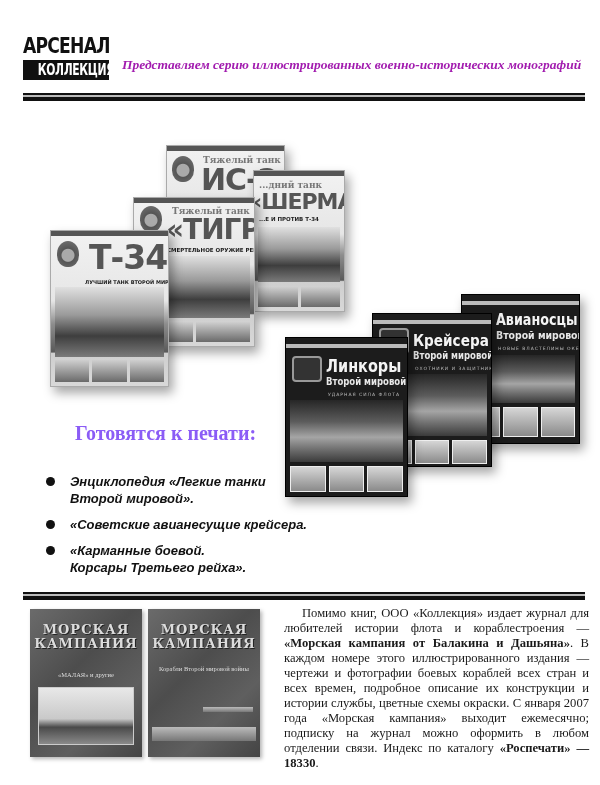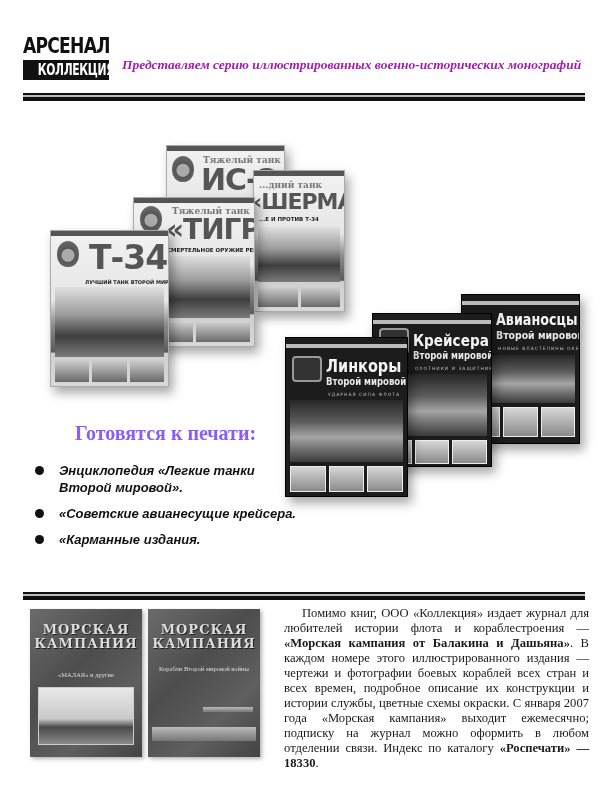--- a/index.html
+++ b/index.html
@@ -33,21 +33,21 @@
   .ship-book .title { position:absolute; font-family:"DejaVu Sans", sans-serif; font-weight:bold; color:#f4f4f4; white-space:nowrap; transform:scaleX(0.85); transform-origin:left top; }
   .ship-book .title2 { position:absolute; font-family:"DejaVu Sans", sans-serif; font-weight:bold; color:#e8e8e8; white-space:nowrap; transform:scaleX(0.85); transform-origin:left top; }
   .ship-book .tag { position:absolute; font-family:"DejaVu Sans", sans-serif; color:#bbb; white-space:nowrap; letter-spacing:1px; }
   .ship-book .scene { position:absolute; left:4px; right:4px; background:linear-gradient(#262626 0%, #5c5c5c 35%, #a5a5a5 60%, #6e6e6e 80%, #3b3b3b 100%); }
   .ship-book .thumbs { position:absolute; left:4px; right:4px; display:flex; gap:3px; }
   .ship-book .thumbs div { flex:1; background:linear-gradient(#d6d6d6, #8a8a8a); border:1px solid #eee; }
   .ship-book .emblem { position:absolute; width:26px; height:22px; border:2px solid #999; border-radius:4px; background:#333; }
 
   
   .coming-title { position:absolute; left:75px; top:422px; font-family:"Liberation Serif", serif; font-weight:bold; font-size:20px; color:#8b5cf6; }
-  .coming-list { position:absolute; left:28px; top:457px; width:280px; margin:5px; padding:0; list-style:none; }
+  .coming-list { position:absolute; left:28px; top:457px; width:280px; margin:16px; padding:0; list-style:none; }
   .coming-list li { position:relative; padding-left:26px; font-family:"Liberation Sans", sans-serif; font-style:italic; font-weight:bold; font-size:13px; line-height:17px; color:#111; margin-bottom:9px; }
   .coming-list li .bullet { position:absolute; left:2px; top:4px; width:9px; height:9px; border-radius:50%; background:#111; }
   .coming-list li .l2 { display:block; }
   .coming-list li .l2.indent { padding-left:4px; }
 
   
   .mag { position:absolute; top:609px; width:112px; height:148px; background:linear-gradient(135deg,#6b6b6b 0%, #4d4d4d 40%, #5f5f5f 70%, #444 100%); box-shadow:2px 2px 4px rgba(0,0,0,0.3); overflow:hidden; }
   .mag .mtitle { position:absolute; left:0; right:0; text-align:center; font-family:"DejaVu Serif", serif; font-weight:bold; color:#dcdcdc; font-size:13px; letter-spacing:1px; text-shadow:1px 1px 0 #222; line-height:14px; }
   .mag .msub { position:absolute; left:4px; right:4px; text-align:center; font-family:"Liberation Serif", serif; color:#ddd; font-size:6.5px; line-height:8px; }
   .mag .photo { position:absolute; background:linear-gradient(#e8e8e8 0%, #c9c9c9 55%, #4a4a4a 70%, #8a8a8a 100%); border:1px solid #ccc; }
@@ -172,21 +172,22 @@
     <span class="bullet"></span>
     <span class="l2">Энциклопедия «Легкие танки</span>
     <span class="l2">Второй мировой».</span>
   </li>
   <li>
     <span class="bullet"></span>
     <span class="l2">«Советские авианесущие крейсера.</span>
   </li>
   <li>
     <span class="bullet"></span>
-    <span class="l2">«Карманные  издания.</span>
+    <span class="l2">«Карманные  боевой.</span>
+    <span class="l2">Корсары Третьего рейха».</span>
   </li>
 </ul>
 
 <div class="rule" style="top:592px;">
   <div class="thin"></div>
     <div class="gap"></div>
     <div class="thick"></div>
 </div>
 
 <div class="mag" style="left:30px;">

